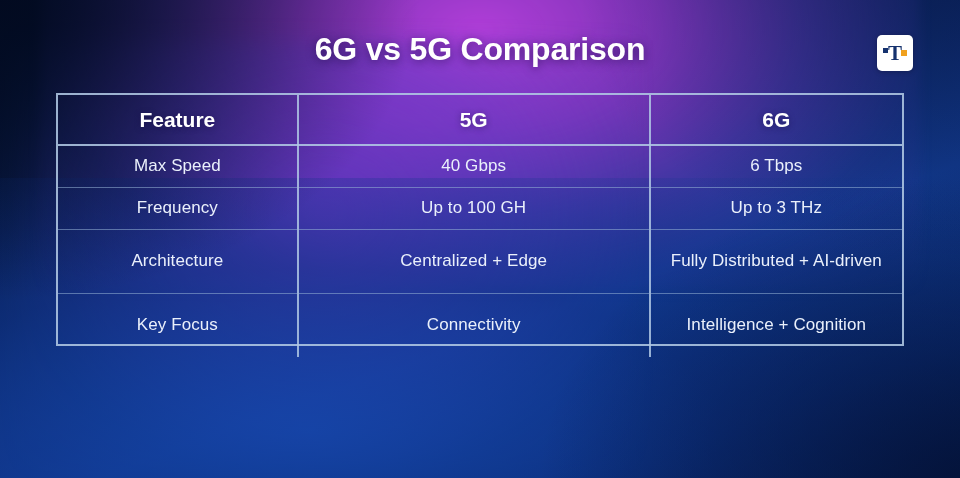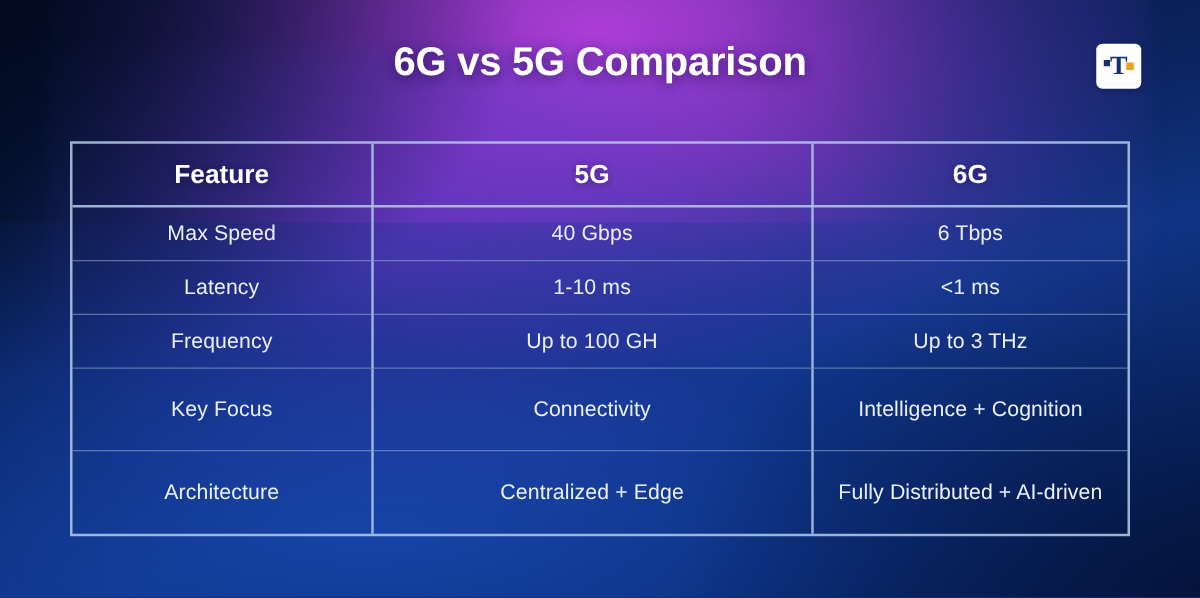--- a/index.html
+++ b/index.html
@@ -10,21 +10,21 @@
   }
   body {
     font-family: "Liberation Sans", sans-serif;
   }
 
   .slide {
     position: relative;
     width: 960px;
     height: 478px;
     overflow: hidden;
-    background: #1d4ed8;
+    background: #be185d;
     box-sizing: border-box;
   }
 
   
   .bg-base {
     position: absolute;
     inset: 0;
     background: linear-gradient(160deg, #041029 0%, #0a1c4a 28%, #123a8e 62%, #0a2a6e 84%, #061a45 100%);
   }
   .bg-magenta {
@@ -128,23 +128,23 @@
     top: 15px;
     width: 6px;
     height: 6px;
     background: #f0a11e;
   }
 
   
   .table-wrap {
     position: absolute;
     left: 56px;
-    top: 113px;
+    top: 93px;
     width: 848px;
-    height: 316px;
+    height: 253px;
     border: 2px solid rgba(176, 200, 228, 0.88);
     box-sizing: border-box;
   }
   table.cmp {
     width: 100%;
     height: 100%;
     border-collapse: collapse;
     table-layout: fixed;
   }
   table.cmp col.c-feature { width: 28.4%; }
@@ -217,37 +217,32 @@
             <th>6G</th>
           </tr>
         </thead>
         <tbody>
           <tr class="r-short">
             <td>Max Speed</td>
             <td>40 Gbps</td>
             <td>6 Tbps</td>
           </tr>
           <tr class="r-short">
-            <td>Latency</td>
-            <td>1-10 ms</td>
-            <td>&lt;1 ms</td>
-          </tr>
-          <tr class="r-short">
             <td>Frequency</td>
             <td>Up to 100 GH</td>
             <td>Up to 3 THz</td>
+          </tr>
+          <tr class="r-tall">
+            <td>Architecture</td>
+            <td>Centralized + Edge</td>
+            <td>Fully Distributed + AI-driven</td>
           </tr>
           <tr class="r-tall">
             <td>Key Focus</td>
             <td>Connectivity</td>
             <td>Intelligence + Cognition</td>
           </tr>
-          <tr class="r-tall">
-            <td>Architecture</td>
-            <td>Centralized + Edge</td>
-            <td>Fully Distributed + AI-driven</td>
-          </tr>
         </tbody>
       </table>
     </div>
 
   </div>
 </div>
 
 </body></html>

